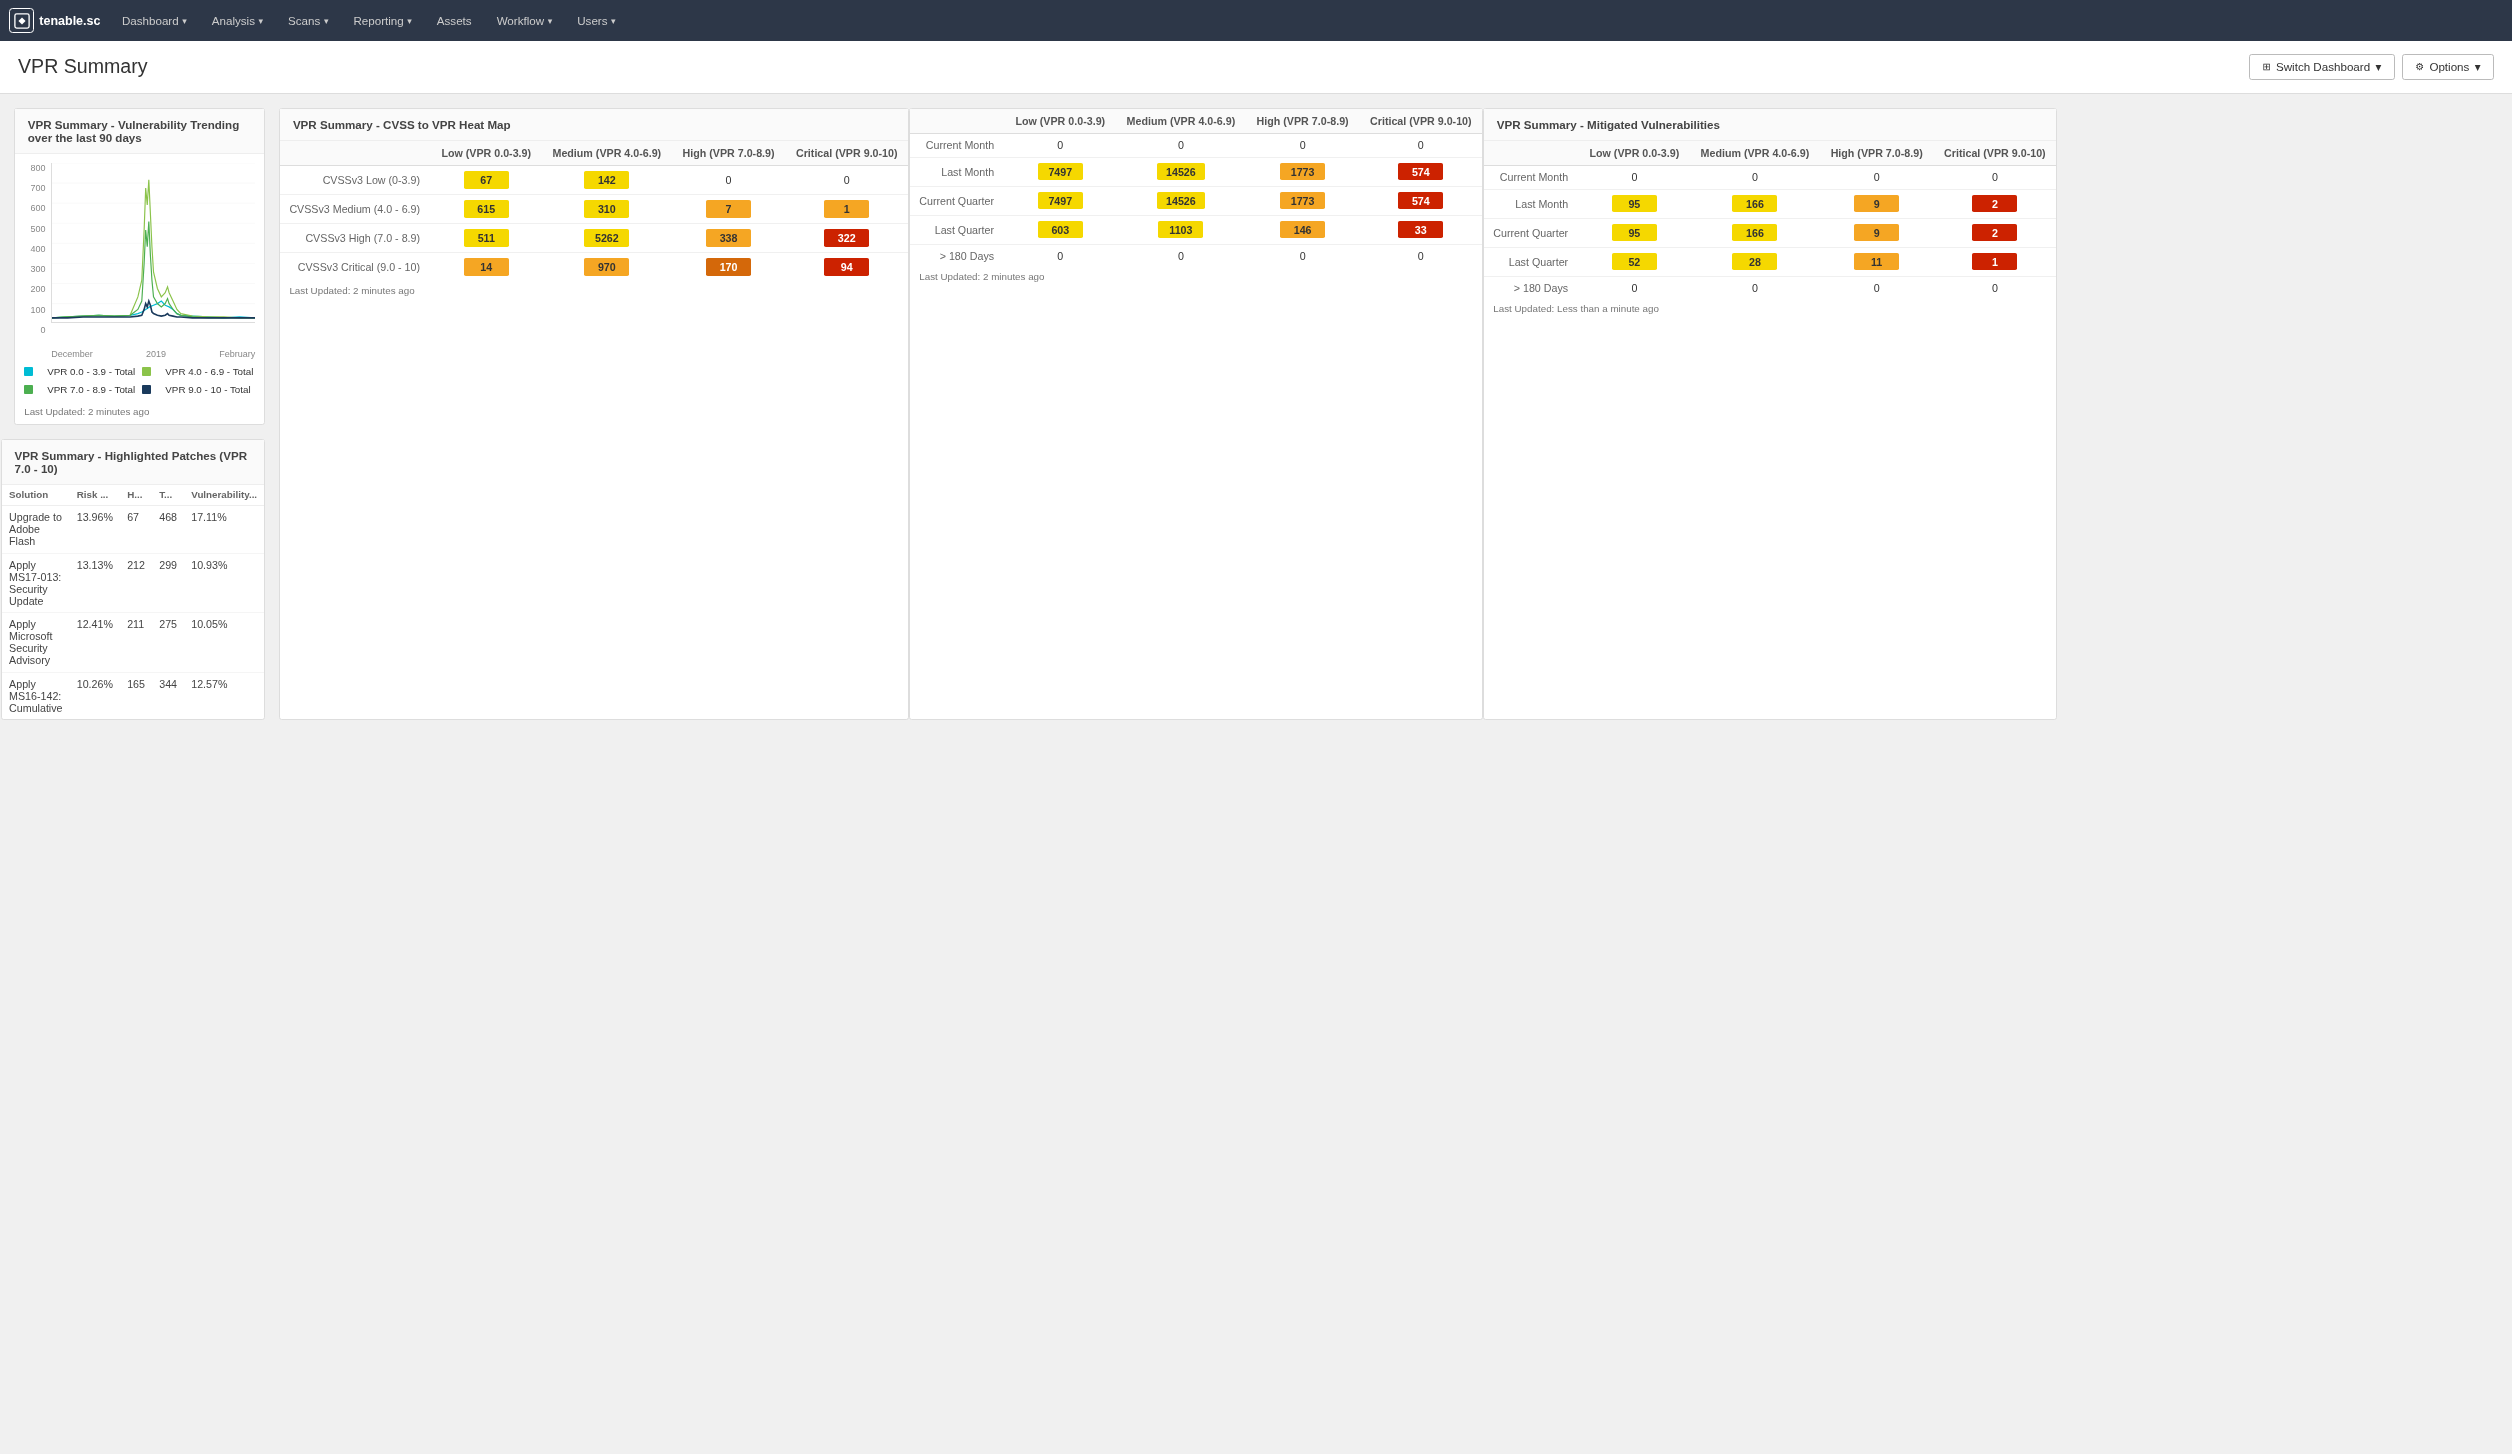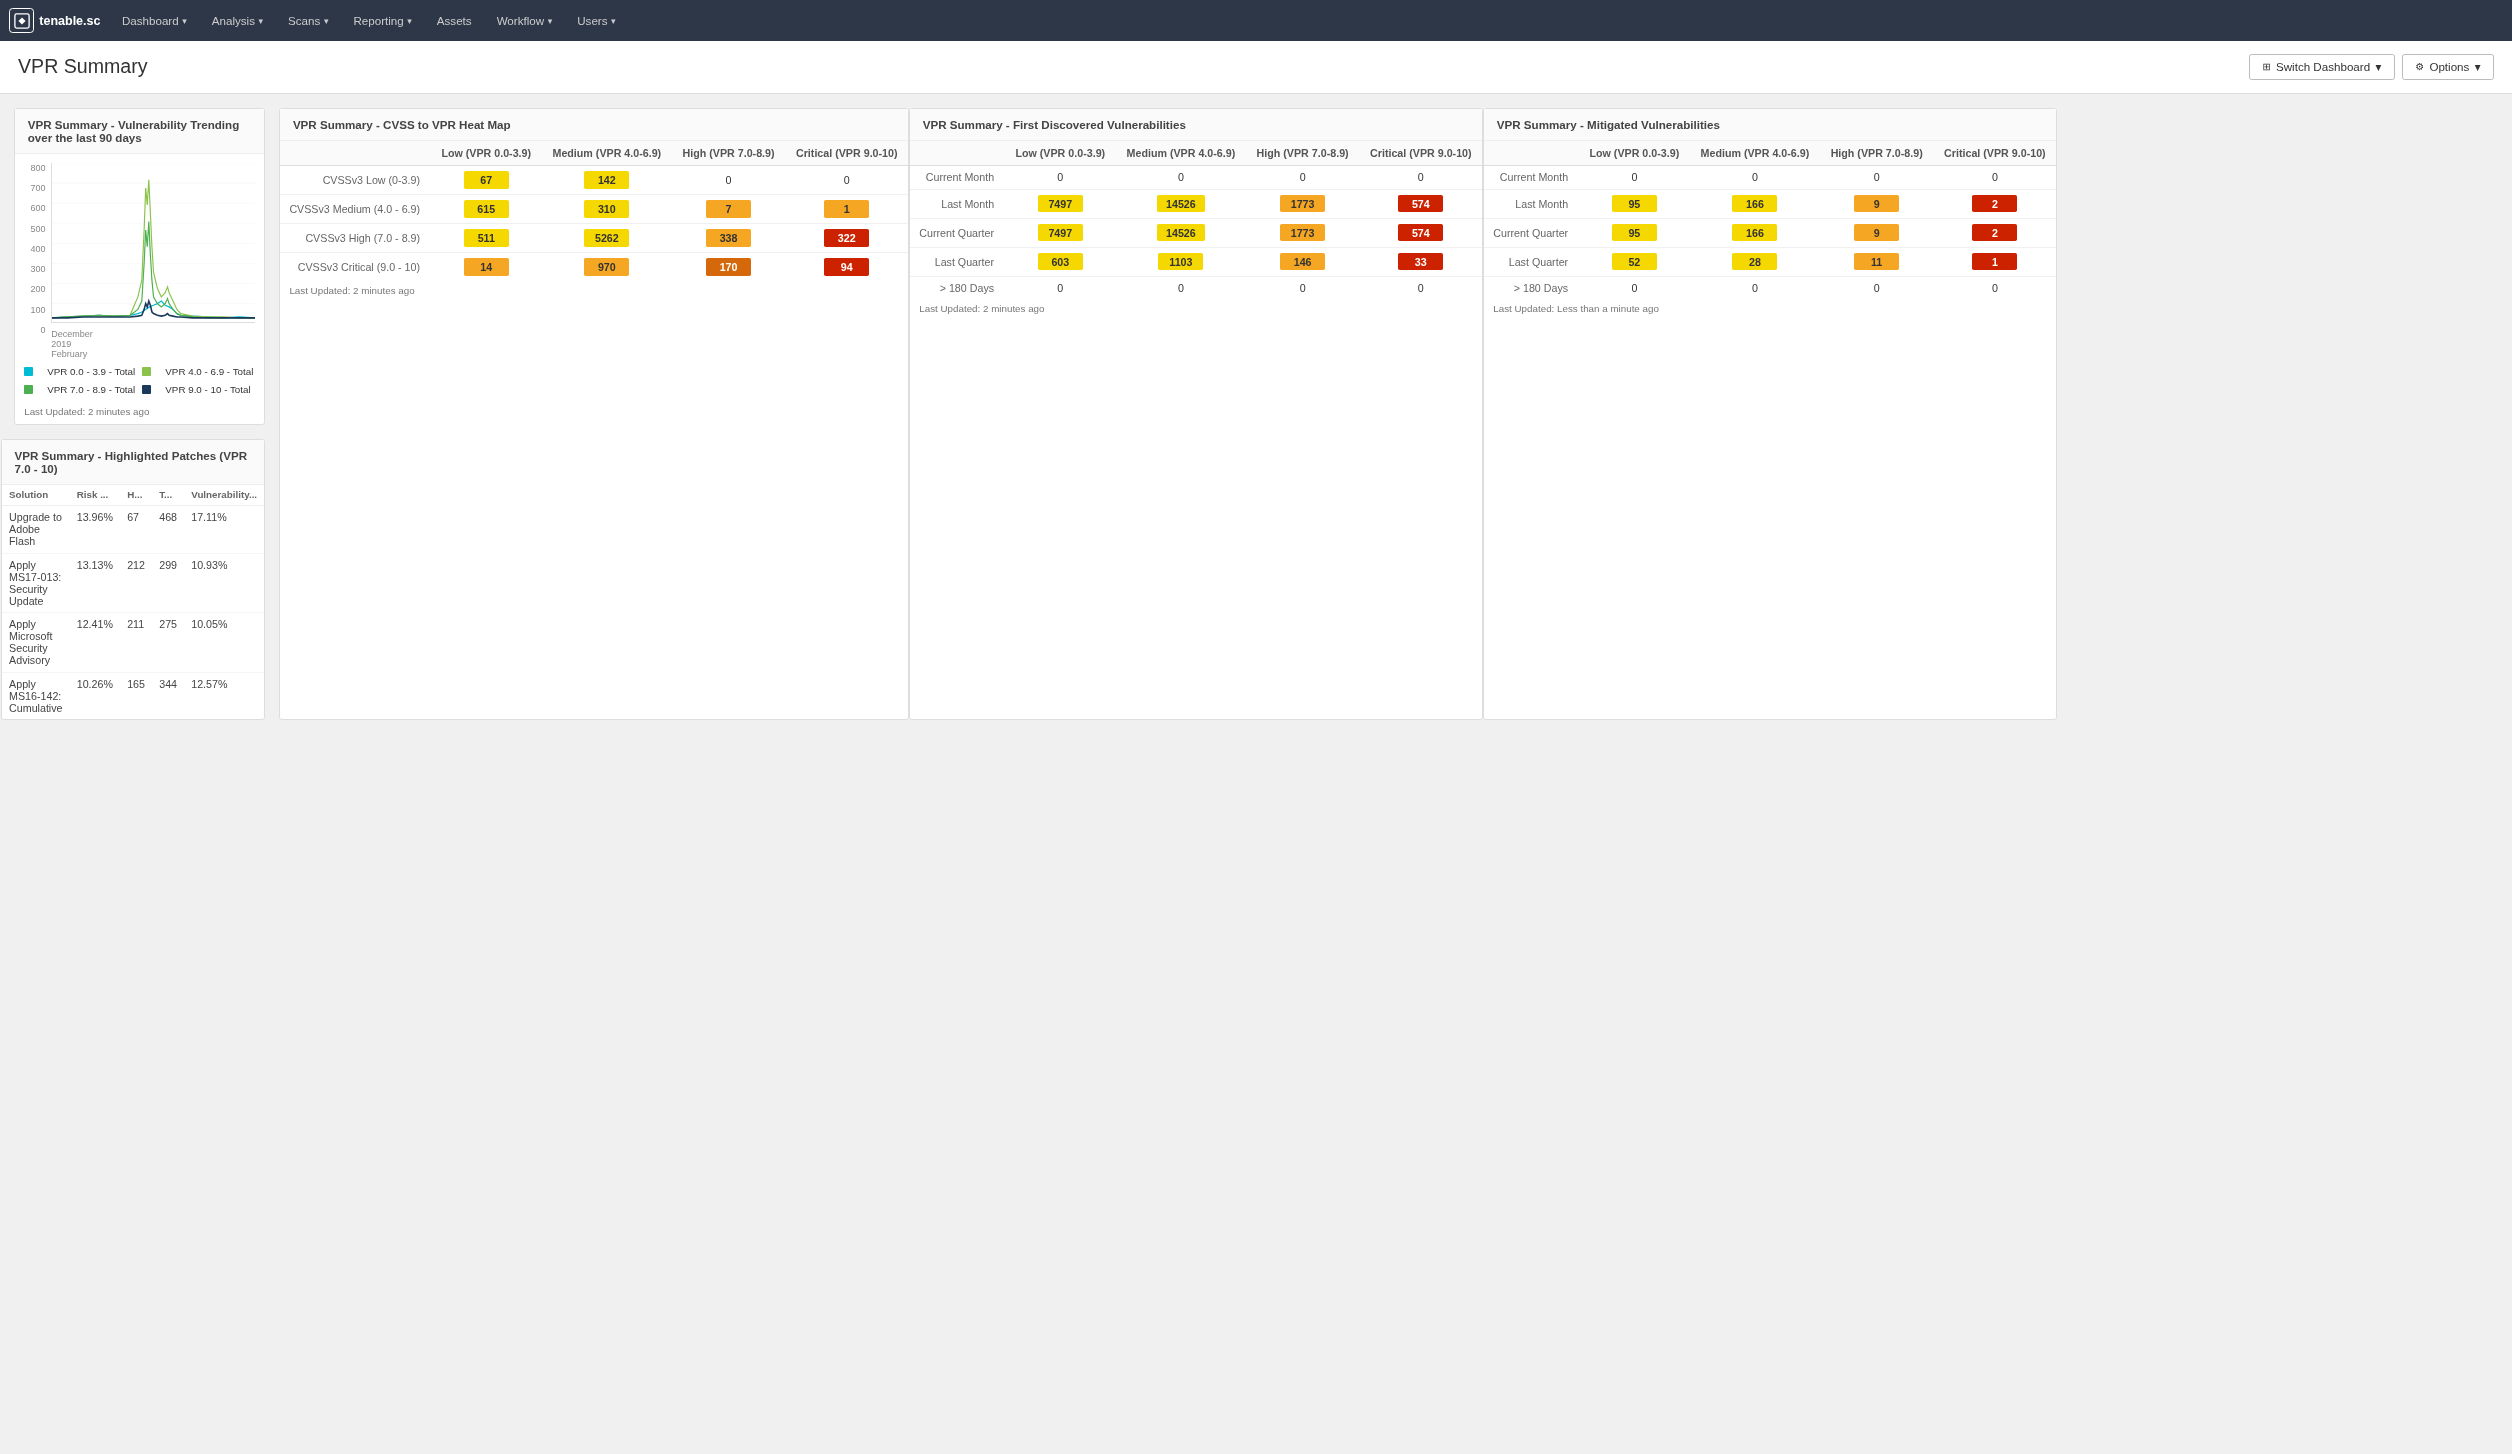--- a/index.html
+++ b/index.html
@@ -29,21 +29,21 @@
 
     
     .card { background: #fff; border: 0.9px solid #ddd; border-radius: 2.7px; }
     .card-header { padding: 9px 12.5px; font-size: 11.6px; font-weight: 600; color: #444; border-bottom: 0.9px solid #eee; background: #fafafa; }
     .card-body { padding: 9px 12.5px; }
 
     
     .chart-container { position: relative; height: 205px; padding: 9px 9px 36px 36px; }
     .chart-y-axis { position: absolute; left: 0; top: 9px; bottom: 24px; width: 34px; display: flex; flex-direction: column; justify-content: space-between; align-items: flex-end; padding-right: 3.6px; font-size: 9px; color: #888; }
     .chart-area { position: absolute; left: 36px; right: 9px; top: 9px; bottom: 36px; border-left: 0.9px solid #ddd; border-bottom: 0.9px solid #ddd; }
-    .chart-x-labels { position: absolute; bottom: 0; left: 36px; right: 9px; display: flex; justify-content: space-between; font-size: 9px; color: #888; padding-top: 3.6px; flex-direction: column; }
+    .chart-x-labels { position: absolute; bottom: 0; left: 36px; right: 9px; display: flex; justify-content: space-between; font-size: 9px; color: #888; padding-top: 3.6px; }
     .chart-legend { display: flex; flex-wrap: wrap; gap: 7.1px; padding: 7.1px 9px; font-size: 9.8px; }
     .legend-item { display: flex; align-items: center; gap: 14px; }
     .legend-dot { width: 9px; height: 9px; border-radius: 0.9px; }
     .last-updated { font-size: 9.8px; color: #777; padding: 3.6px 9px 7.1px; }
 
     
     .patches-table { width: 100%; border-collapse: collapse; font-size: 10.7px; }
     .patches-table th { text-align: left; padding: 4.5px 7.1px; color: #666; font-weight: 600; border-bottom: 0.9px solid #eee; font-size: 9.8px; }
     .patches-table td { padding: 5.3px 7.1px; border-bottom: 0.9px solid #f5f5f5; color: #444; vertical-align: top; }
     .patches-table tr:last-child td { border-bottom: none; }
@@ -265,21 +265,20 @@
                 <td><span class="cell-value bg-orange-dark">170</span></td>
                 <td><span class="cell-value bg-red">94</span></td>
               </tr>
             </tbody>
         </table>
         <div class="last-updated">Last Updated: 2 minutes ago</div>
       </div>
     </div>
 
     <div class="card">
-      <div class="card-header">VPR Summary - First Discovered Vulnerabilities</div>
       <div class="card-body" style="padding:0 0 3.6px 0">
         <table class="data-table" id="first-discovered-table">
           <thead id="fd-thead">
               <tr>
                 <th class="row-header"></th>
                 <th>Low (VPR 0.0-3.9)</th>
                 <th>Medium (VPR 4.0-6.9)</th>
                 <th>High (VPR 7.0-8.9)</th>
                 <th>Critical (VPR 9.0-10)</th>
               </tr>

